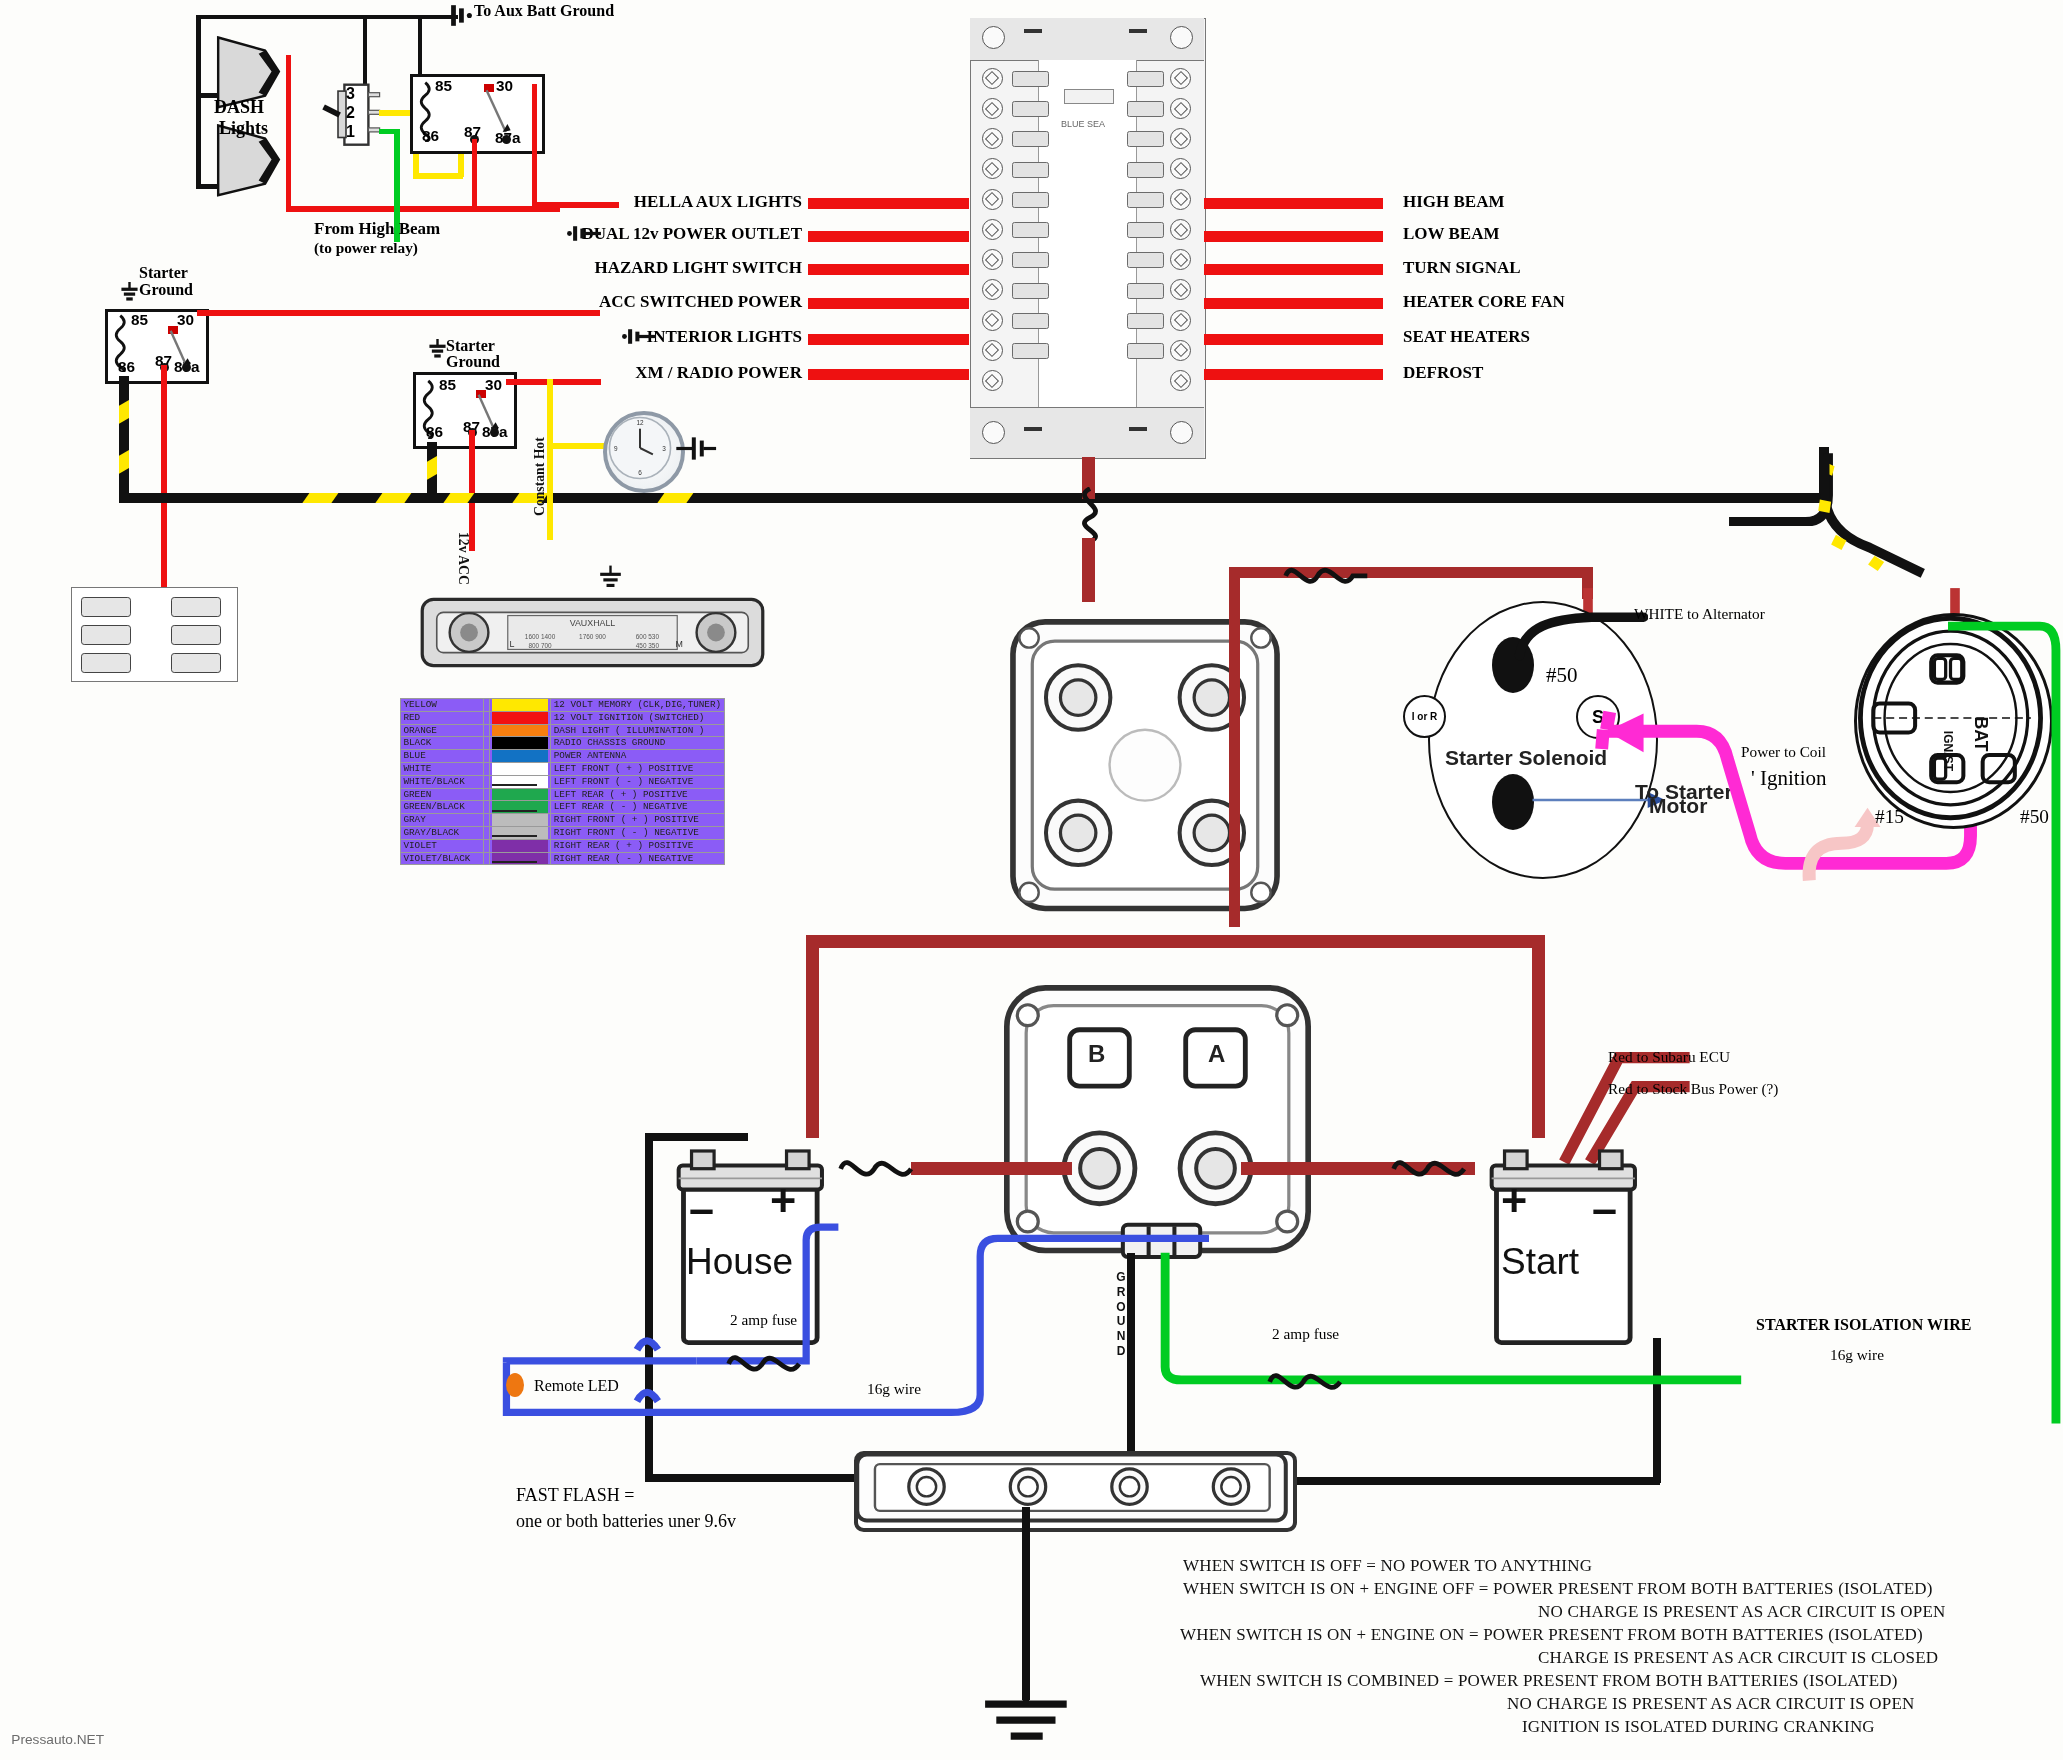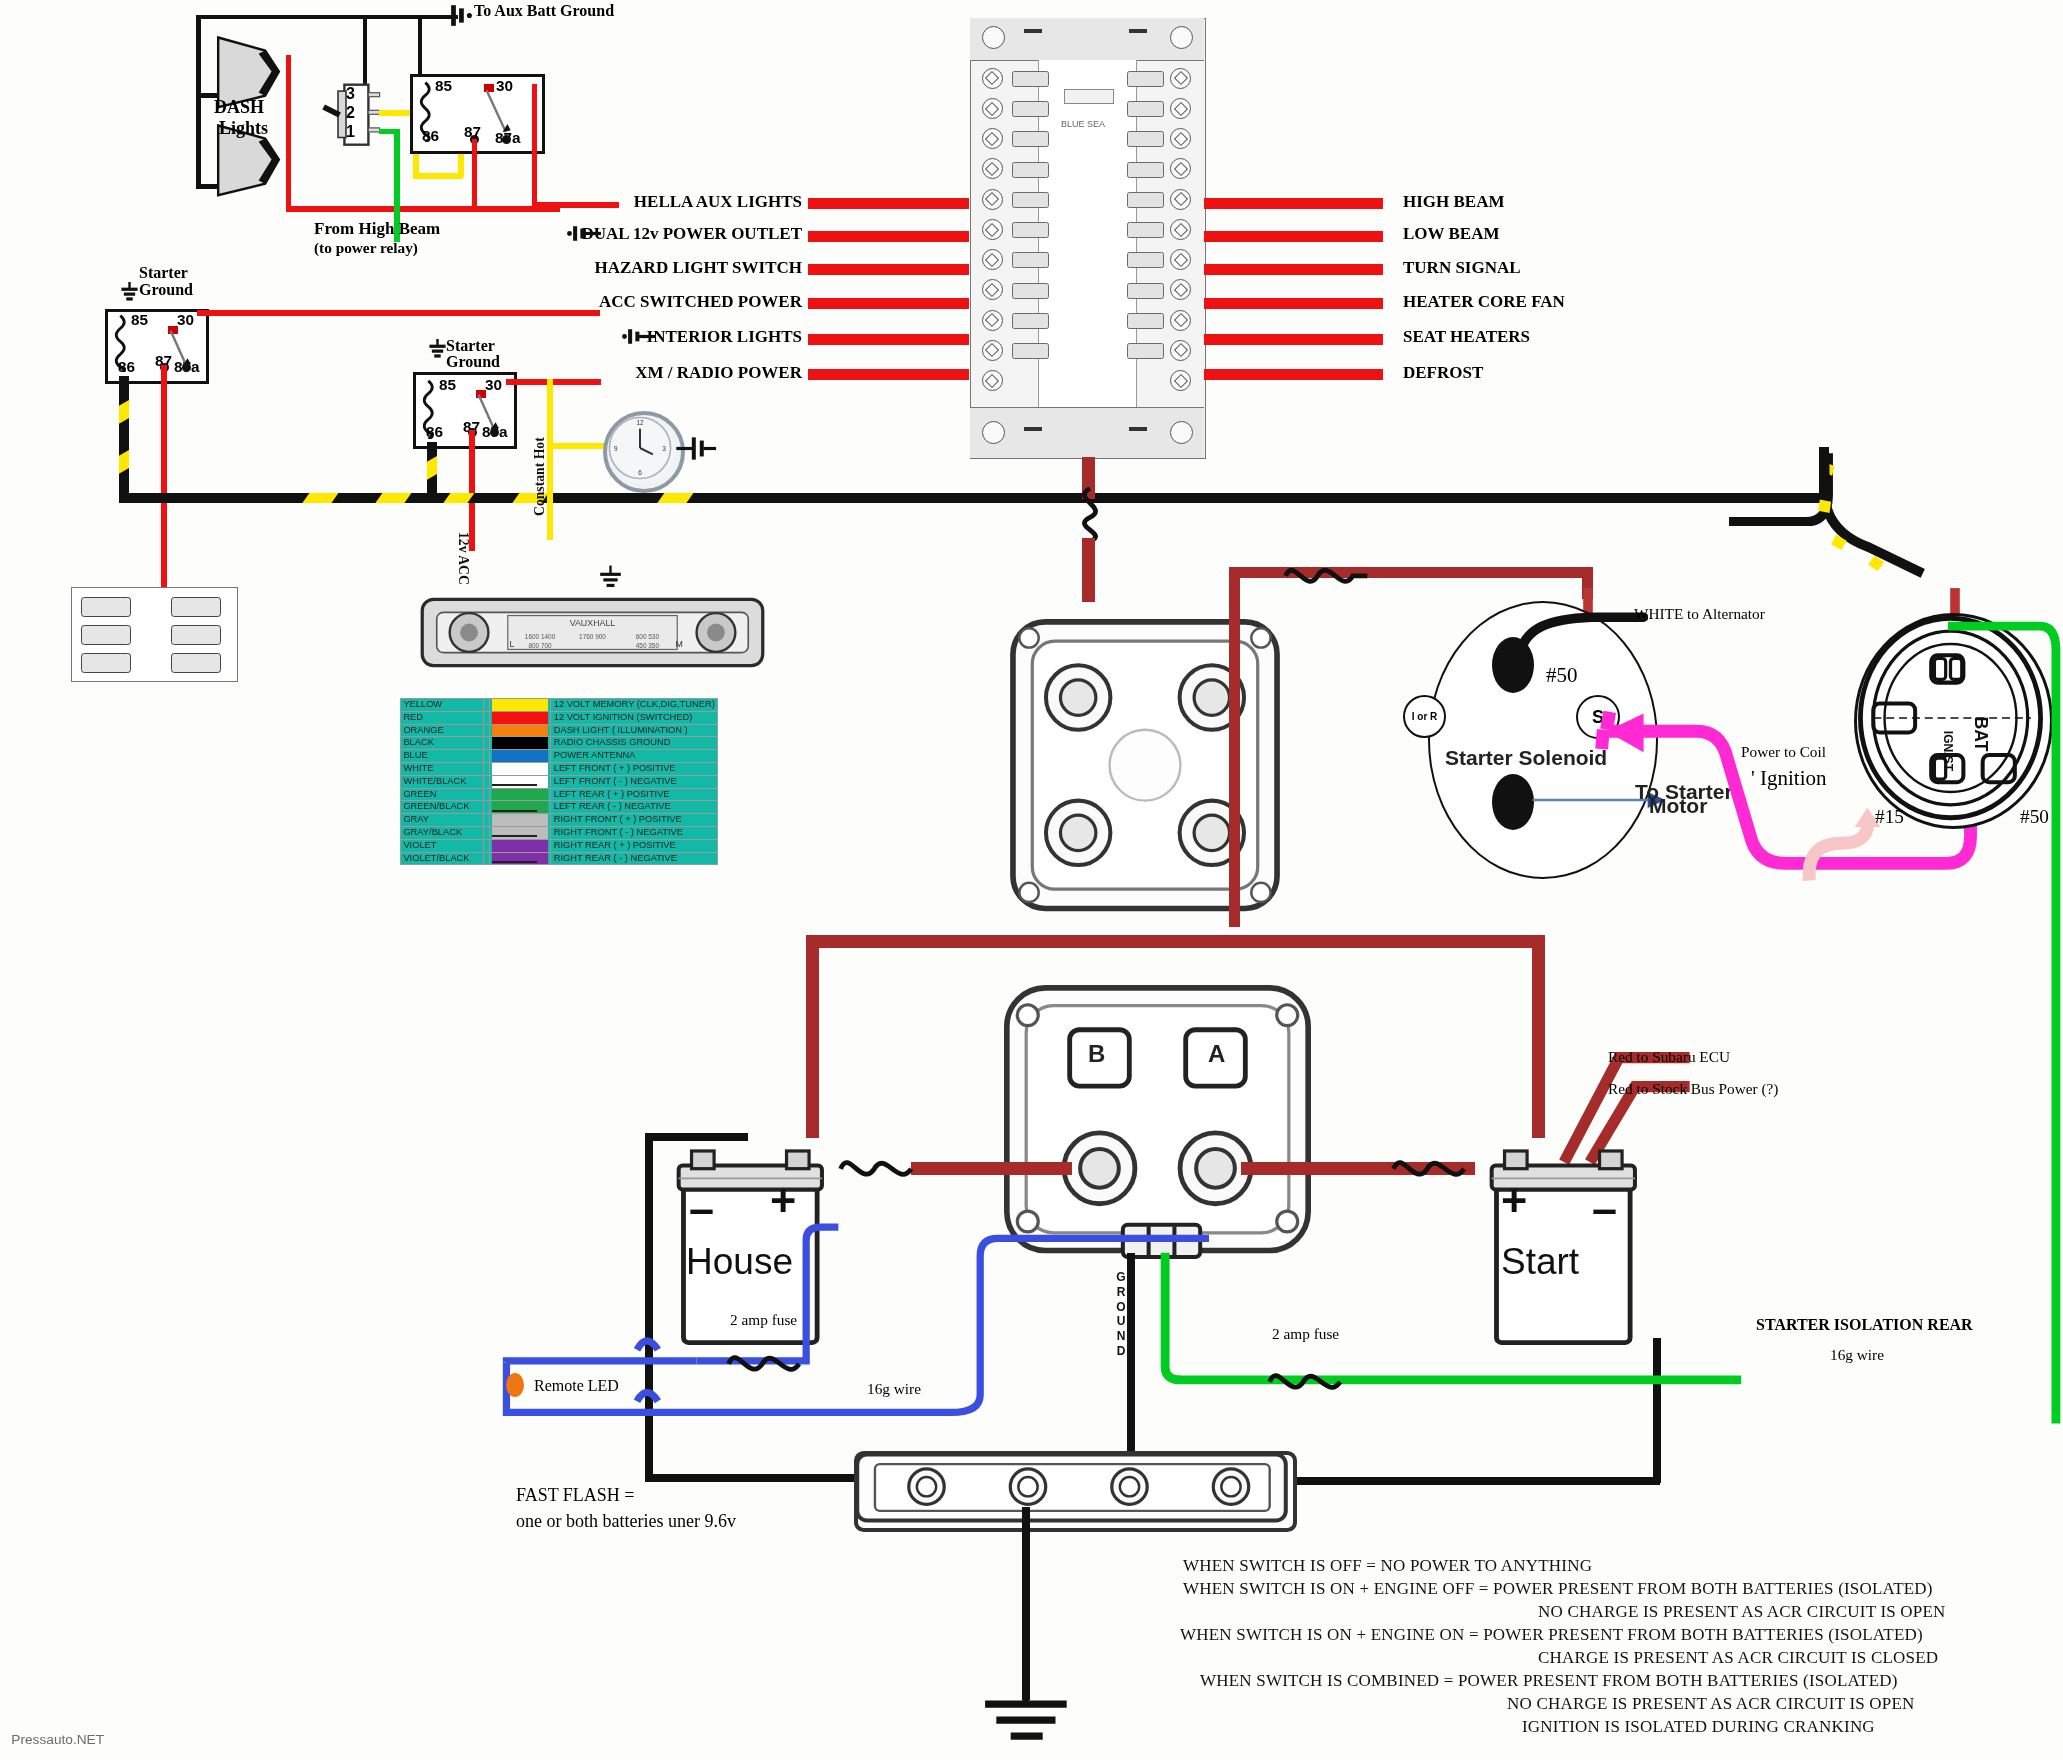--- a/index.html
+++ b/index.html
@@ -19,21 +19,21 @@
   .relay{position:absolute;border:3.2px solid #111;background:#fff;}
   .dot{position:absolute;width:9px;height:9px;border-radius:50%;background:#111;}
   .sqdot{position:absolute;width:9.7px;height:8px;background:#cc0000;}
   
   .gnd{position:absolute;}
   
   .lamp{position:absolute;}
   
   .fuseblk{position:absolute;border:1.6px solid #777;background:#f4f4f4;}
   
-  table.colortbl{position:absolute;border-collapse:collapse;font-family:Liberation Sans, sans-serif;font-size:9.3px;color:#222;background:#14b8a6;}
+  table.colortbl{position:absolute;border-collapse:collapse;font-family:Liberation Mono, monospace;font-size:9.3px;color:#222;background:#8b5cf6;}
   table.colortbl td{border:0.8px solid #9a9a9a;padding:0 2.4px;height:11.8px;line-height:11.8px;white-space:nowrap;}
   td.cname{width:77px;}
   td.cswatch{width:0px;padding:0;}
   td.cchip{width:56px;padding:0;}
   td.cdesc{width:137px;}
   .battlabel{position:absolute;font-family:"Liberation Sans",sans-serif;font-size:37px;color:#111;}
   .pm{position:absolute;font-family:"Liberation Sans",sans-serif;font-size:45px;font-weight:bold;color:#111;line-height:0.7;}
   .smallcap{position:absolute;font-family:"Liberation Sans",sans-serif;font-weight:bold;font-size:21px;color:#222;}
   
   .sol{position:absolute;border:2.4px solid #111;border-radius:50%;background:#fff;}
@@ -710,21 +710,21 @@
     <path d="M170 308 q12 -22 26 0" fill="none" stroke="#3a4fe0" stroke-width="9"></path>
   </svg>
   <div class="ledDot" style="left:506px;top:1373px;"></div>
   <div class="lbl" style="left:534px;top:1377px;font-size:16px;font-weight:normal;">Remote LED</div>
   <svg class="abs" style="left:725px;top:1343px;" width="81" height="40" viewBox="0 0 100 50">
     <path d="M4 26 C14 0 30 50 46 26 C60 2 76 50 92 26" fill="none" stroke="#111" stroke-width="6"></path>
   </svg>
   <div class="lbl" style="left:730px;top:1311px;font-size:15.3px;font-weight:normal;">2 amp fuse</div>
   <div class="lbl" style="left:867px;top:1380px;font-size:15.3px;font-weight:normal;">16g wire</div>
 
-  <div class="lbl" style="left:1756px;top:1316px;font-size:16px;">STARTER ISOLATION REAR</div>
+  <div class="lbl" style="left:1756px;top:1316px;font-size:16px;">STARTER ISOLATION WIRE</div>
   <div class="lbl" style="left:1830px;top:1346px;font-size:15.3px;font-weight:normal;">16g wire</div>
 
   <div class="busbar" style="left:854px;top:1451px;width:435px;height:73px;"></div>
   <svg class="abs" style="left:854px;top:1451px;" width="435" height="73" viewBox="0 0 540 90">
     <rect x="4" y="4" width="532" height="82" rx="12" fill="#fdfdfd" stroke="#333" stroke-width="5"></rect>
     <rect x="26" y="16" width="490" height="58" rx="6" fill="#fff" stroke="#555" stroke-width="3"></rect>
     <g stroke="#333" stroke-width="4" fill="#fafafa">
       <circle cx="90" cy="44" r="22"></circle>
         <circle cx="216" cy="44" r="22"></circle>
       <circle cx="342" cy="44" r="22"></circle>

